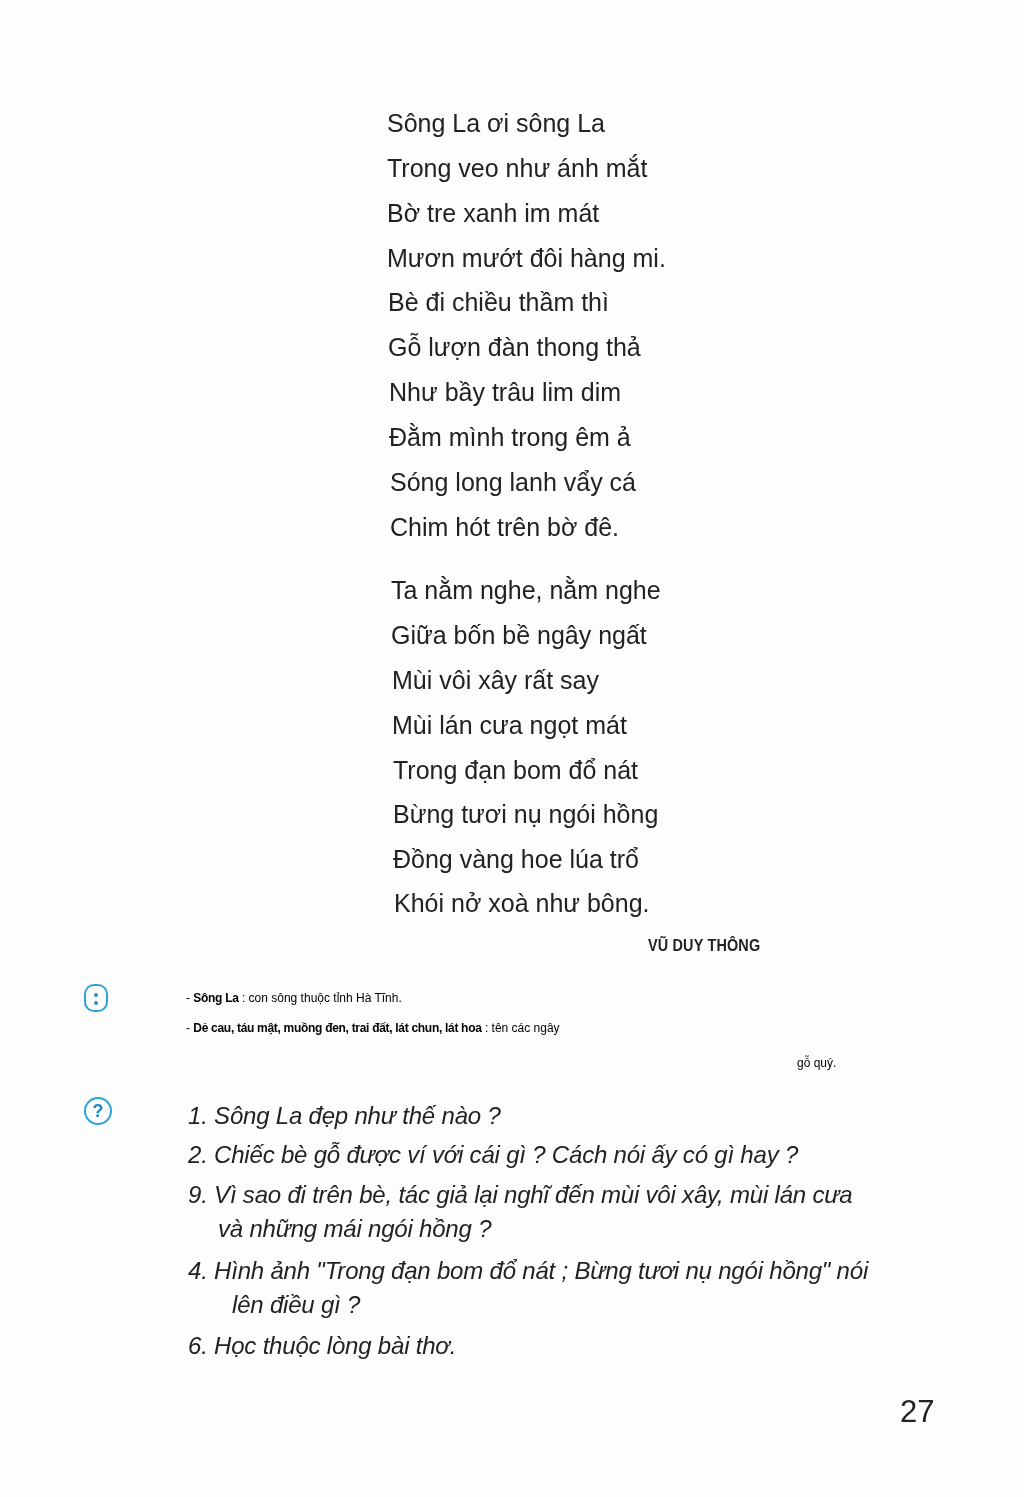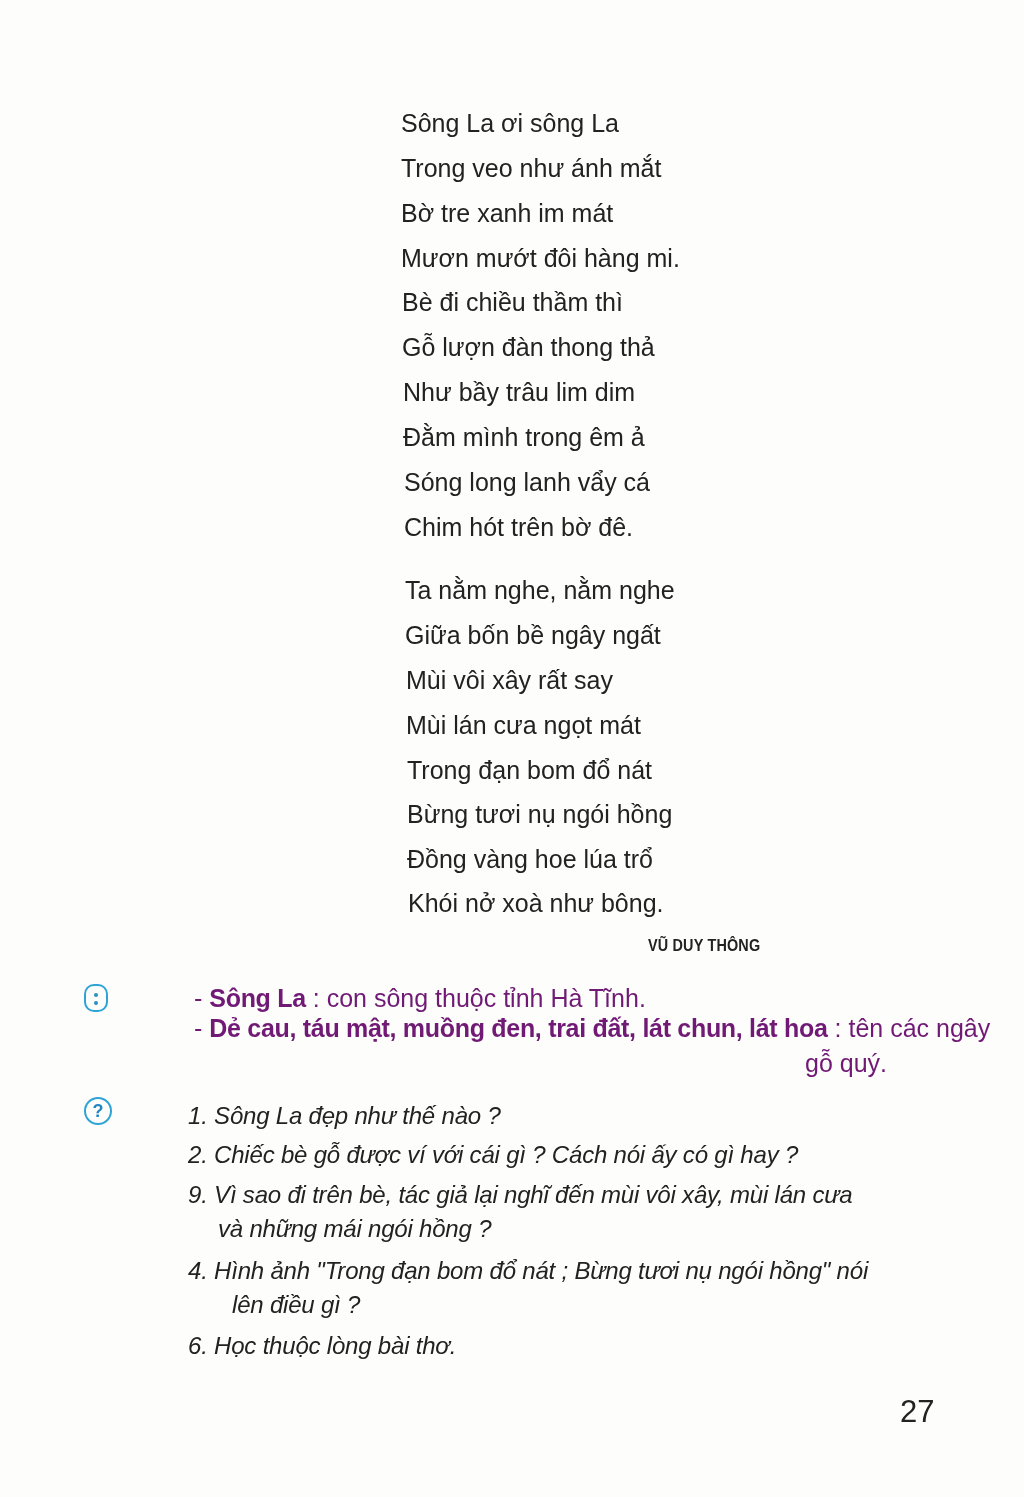--- a/index.html
+++ b/index.html
@@ -10,21 +10,20 @@
       overflow: hidden;
       font-family: "Liberation Sans", sans-serif;
       color: #1e1e1e;
     }
     .poem-line {
       position: absolute;
       font-size: 25px;
       line-height: 30px;
       white-space: nowrap;
       color: #222;
-      margin-left: 14px;
     }
     .author {
       position: absolute;
       left: 648px; top: 937px;
       font-size: 16px;
       font-weight: bold;
       letter-spacing: 0.2px;
       color: #222;
       transform: scaleX(0.9);
       transform-origin: left top;
@@ -48,25 +47,24 @@
       border-radius: 50%;
       box-sizing: border-box;
       color: #1f86c4;
       font-weight: bold;
       font-size: 18px;
       line-height: 24px;
       text-align: center;
     }
     .note-line {
       position: absolute;
-      font-size: 25px;
+      font-size: 12px;
       line-height: 24px;
       white-space: nowrap;
-      color: #701a75;
-      margin-left: 8px;
+      color: #000000;
     }
     .note-line b { font-weight: bold; letter-spacing: -0.3px; }
     .q-line {
       position: absolute;
       font-size: 24px;
       line-height: 30px;
       white-space: nowrap;
       font-style: italic;
       color: #222;
       letter-spacing: -0.2px;

